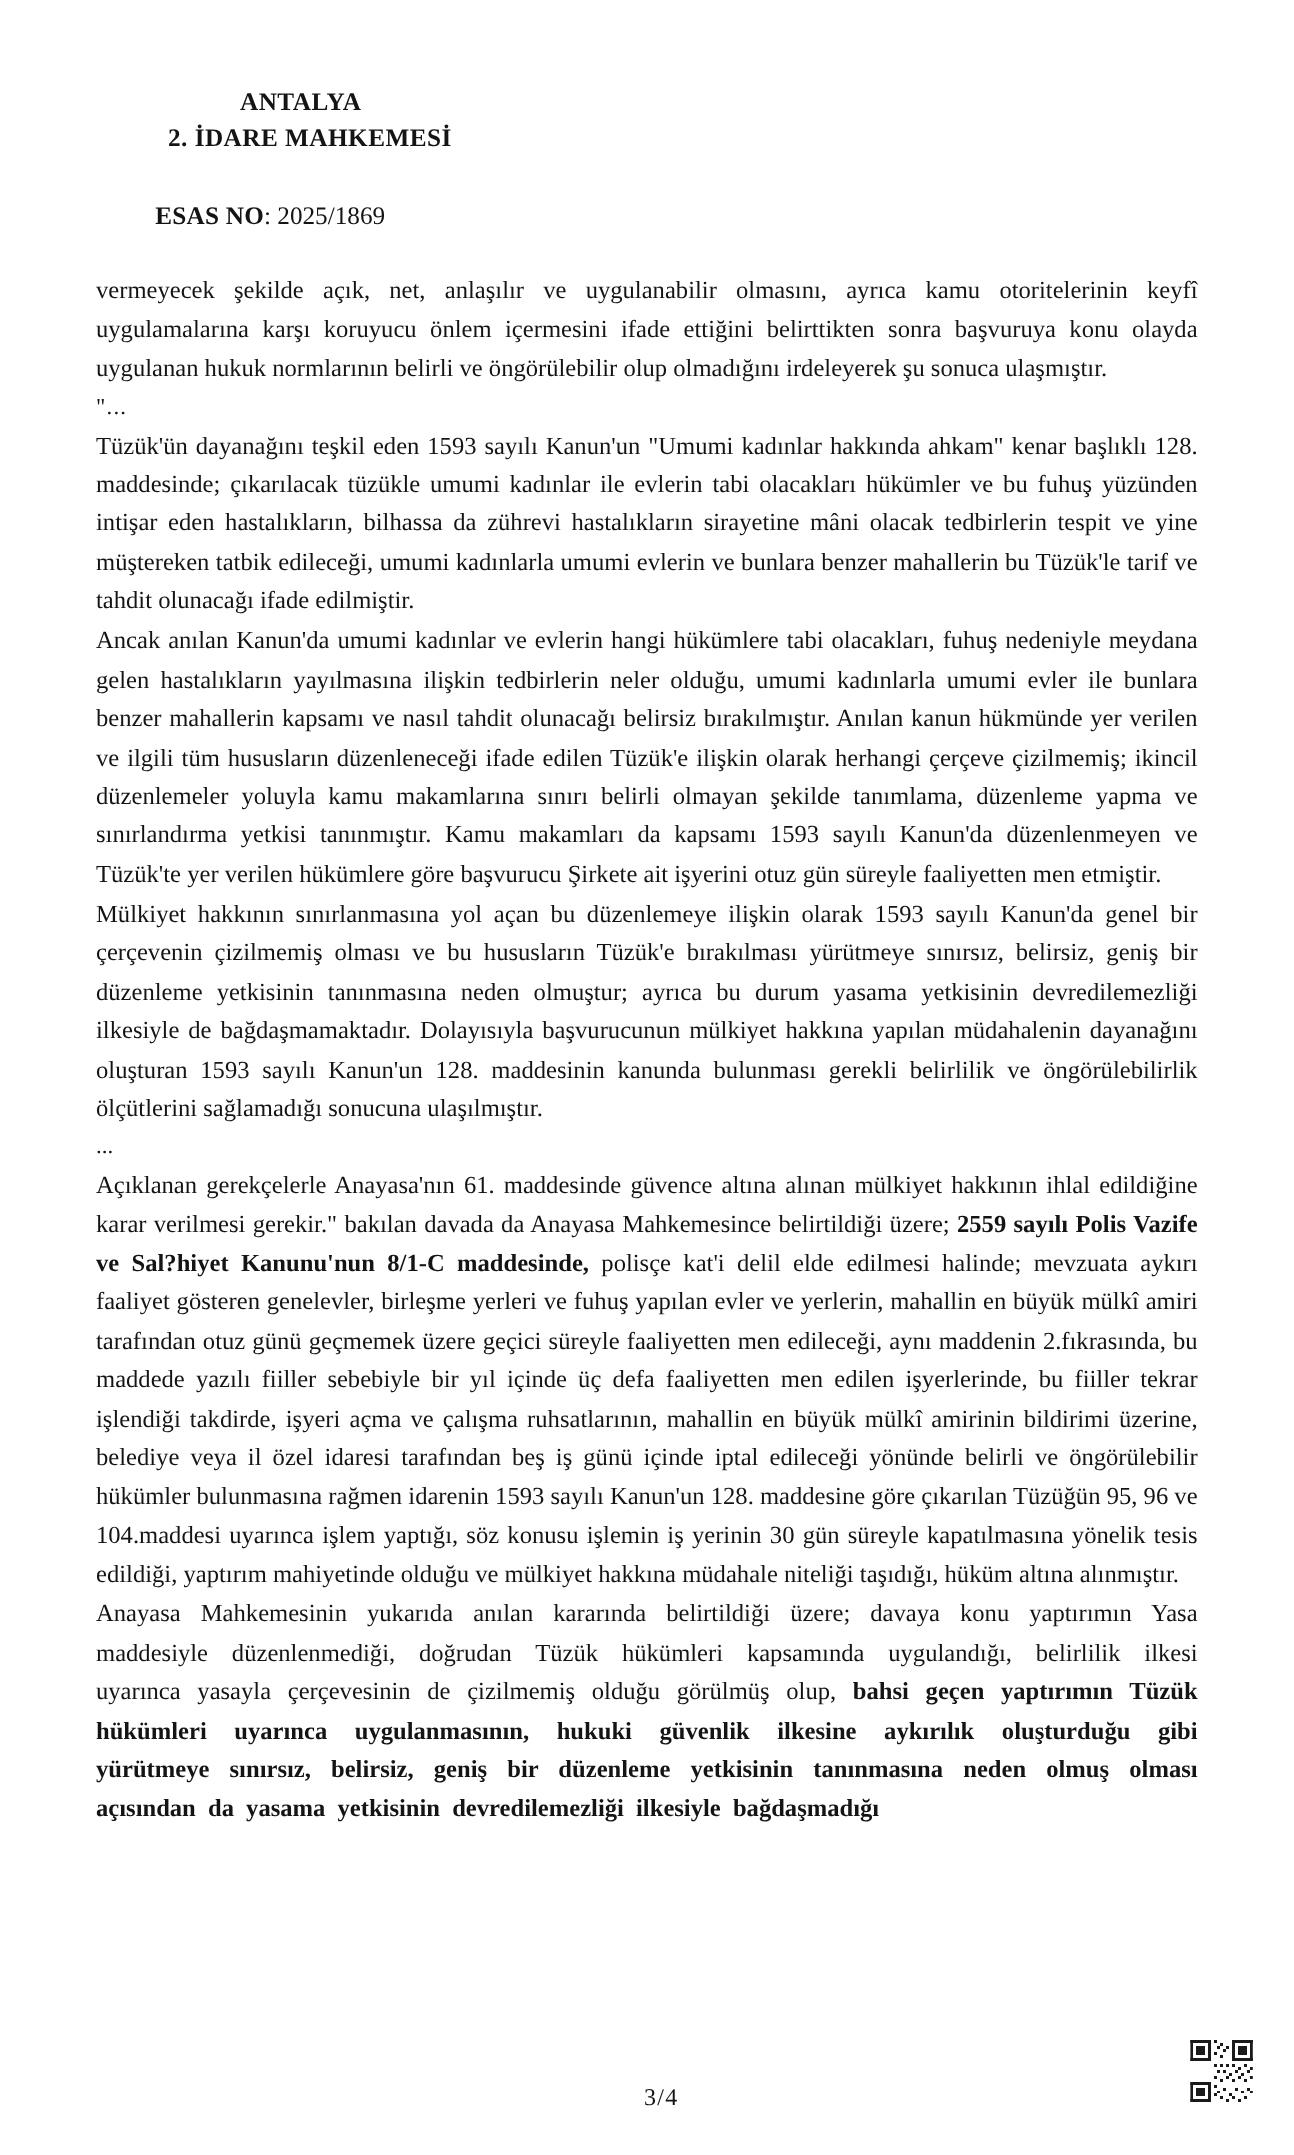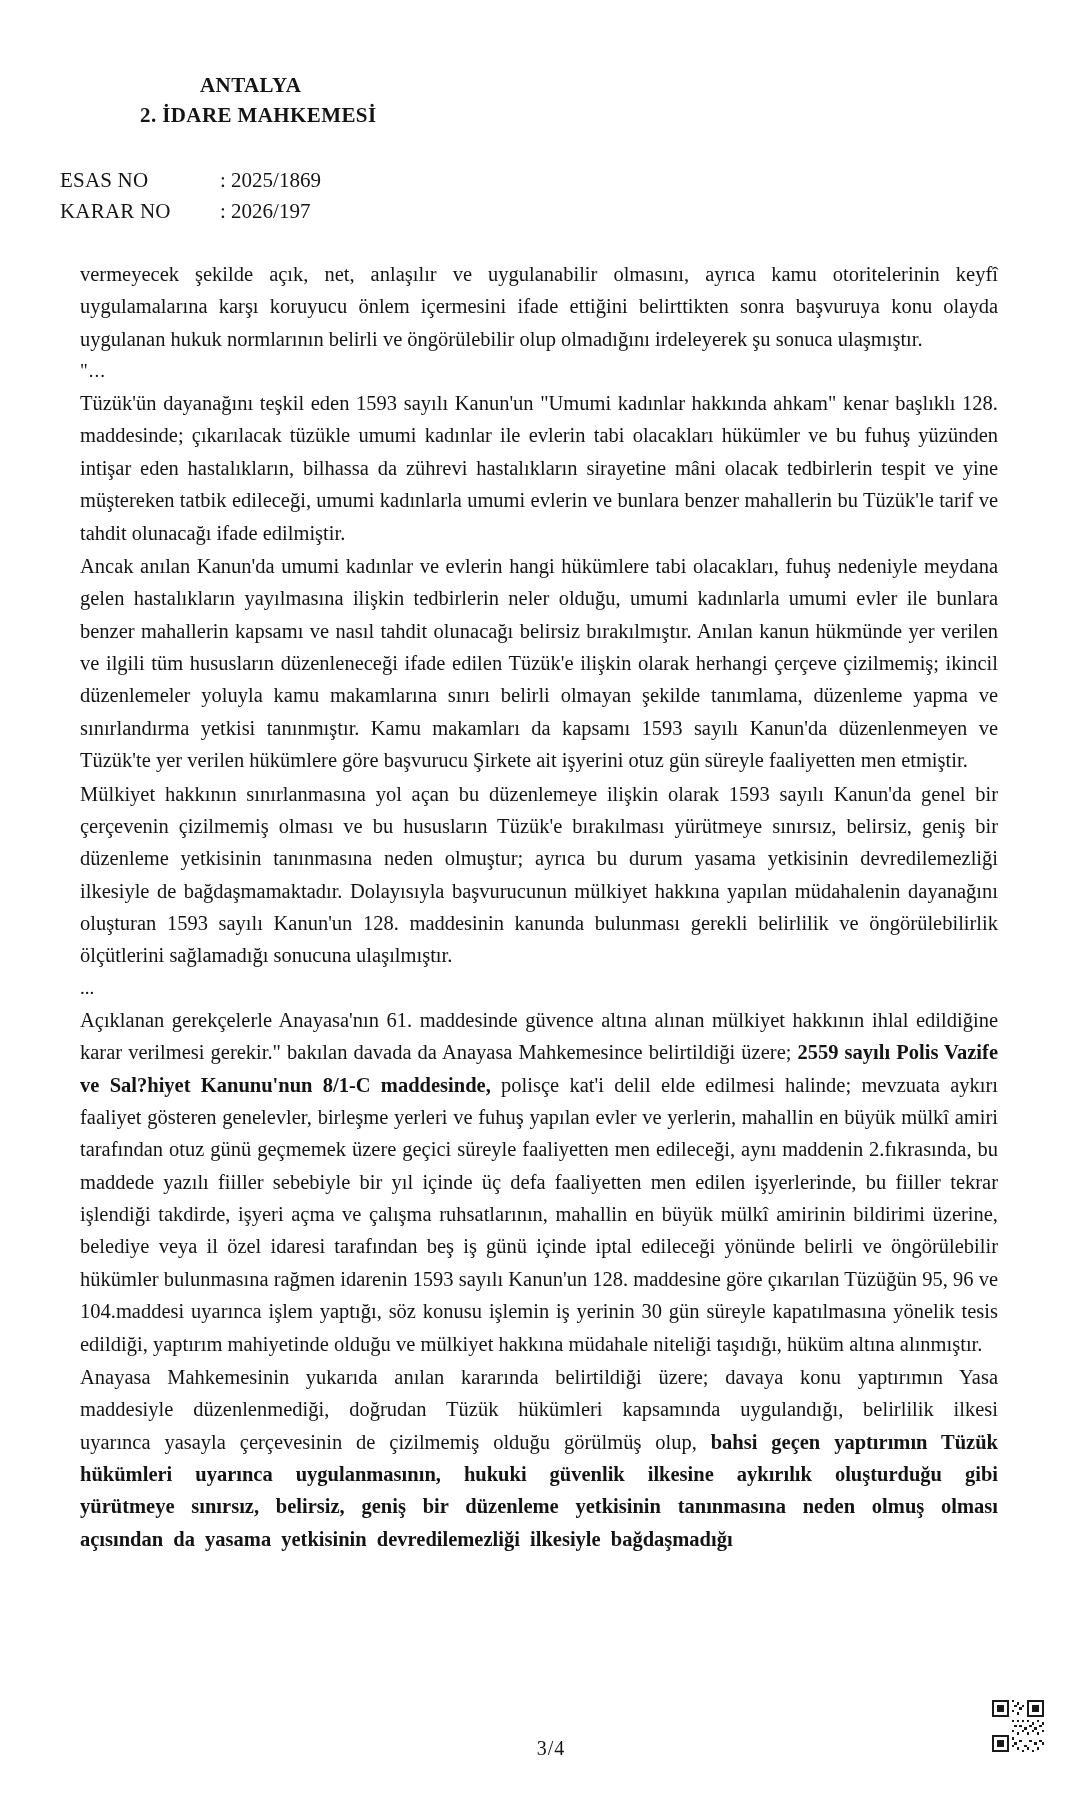--- a/index.html
+++ b/index.html
@@ -38,23 +38,24 @@
   .case-block {
     margin-top: 34px;
     margin-left: -20px;
     font-size: 21px;
     line-height: 1.5;
   }
   .case-row {
     display: flex;
   }
   .case-label {
-    font-weight: normal;
+    font-weight: bold;
     width: 160px;
     letter-spacing: .2px;
+    text-align: right;
   }
   .case-value {
     font-weight: normal;
   }
 
   
   .body-text {
     margin-top: 30px;
     font-size: 20.5px;
     line-height: 1.58;
@@ -109,24 +110,20 @@
 
   <div class="court-header">
     <div class="court-line-2">ANTALYA</div>
     <div class="court-line-3">2. İDARE MAHKEMESİ</div>
   </div>
 
   <div class="case-block">
     <div class="case-row">
       <span class="case-label">ESAS NO</span>
       <span class="case-value">: 2025/1869</span>
-    </div>
-    <div class="case-row">
-      <span class="case-label">KARAR NO</span>
-      <span class="case-value">: 2026/197</span>
     </div>
   </div>
 
   <div class="body-text">
 
     <p class="p-justify">vermeyecek şekilde açık, net, anlaşılır ve uygulanabilir olmasını, ayrıca kamu otoritelerinin keyfî uygulamalarına karşı koruyucu önlem içermesini ifade ettiğini belirttikten sonra başvuruya konu olayda uygulanan hukuk normlarının belirli ve öngörülebilir olup olmadığını irdeleyerek şu sonuca ulaşmıştır.</p>
 
     <p class="quote-mark">"...</p>
 
     <p class="p-justify italic">Tüzük'ün dayanağını teşkil eden 1593 sayılı Kanun'un "Umumi kadınlar hakkında ahkam" kenar başlıklı 128. maddesinde; çıkarılacak tüzükle umumi kadınlar ile evlerin tabi olacakları hükümler ve bu fuhuş yüzünden intişar eden hastalıkların, bilhassa da zührevi hastalıkların sirayetine mâni olacak tedbirlerin tespit ve yine müştereken tatbik edileceği, umumi kadınlarla umumi evlerin ve bunlara benzer mahallerin bu Tüzük'le tarif ve tahdit olunacağı ifade edilmiştir.</p>

